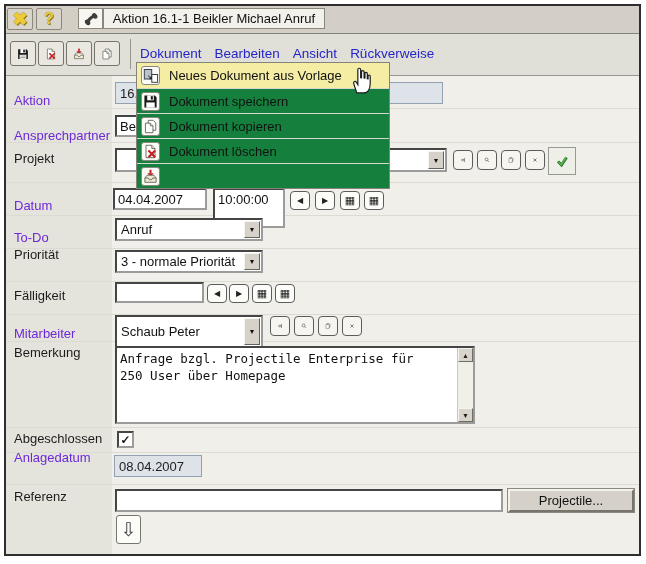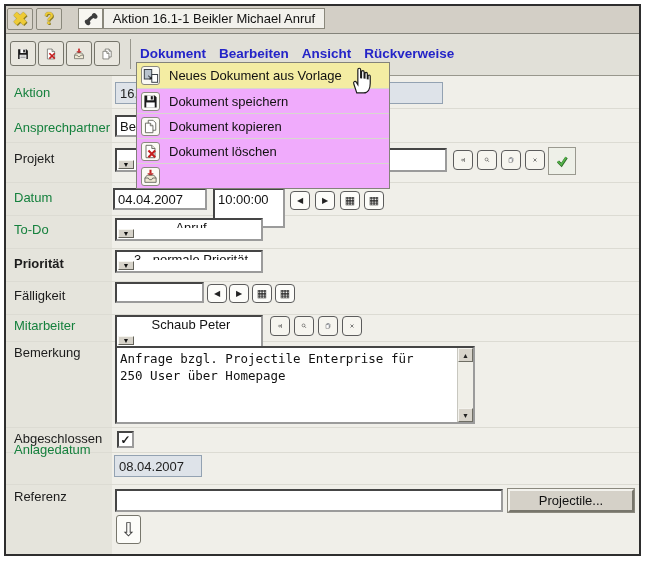--- a/index.html
+++ b/index.html
@@ -20,35 +20,35 @@
   .titlebox{position:absolute;left:97px;top:2px;width:222px;height:21px;background:#f2f1ec;
             border:1px solid #8a887c;display:flex;align-items:center;justify-content:center;
             font-size:13px;color:#111;box-sizing:border-box;white-space:nowrap;}
   
   .toolbar{position:absolute;left:0;top:28px;right:0;height:41px;background:#e1e0d8;
            border-bottom:1px solid #98978d;}
   .tool-btn{position:absolute;top:7px;width:26px;height:25px;background:#e9e7df;
             border:1px solid #75746a;border-radius:3px;display:flex;align-items:center;
             justify-content:center;box-sizing:border-box;}
   .tool-sep{position:absolute;left:124px;top:5px;width:1px;height:30px;background:#98978d;}
-  .menubar{position:absolute;left:134px;top:12px;display:flex;gap:13px;font-weight:bold;}
+  .menubar{position:absolute;left:134px;top:12px;display:flex;gap:13px;}
   .menubar span{font-size:13.5px;color:#2424c8;cursor:default;}
   
   .labelcol{position:absolute;left:0;top:70px;width:106px;bottom:0;background:#e5e4dc;}
   .hr{position:absolute;left:0;right:0;height:1px;background:#dcdbd3;}
   .lbl{position:absolute;left:8px;font-size:13px;color:#1c1c1c;white-space:nowrap;}
-  .lbl.req{color:#15803d;}
+  .lbl.req{color:#6d28d9;margin-top:8px;}
   .sunken{position:absolute;background:#fff;border:2px solid;
           border-color:#454545 #9b9b9b #9b9b9b #454545;box-sizing:border-box;
           font-size:13px;color:#111;padding:2px 3px 0 3px;overflow:hidden;white-space:nowrap;}
   .dis{position:absolute;background:#dee3e9;border:1px solid #93a2b2;box-sizing:border-box;
        font-size:13px;color:#222;padding:3px 3px 0 4px;overflow:hidden;white-space:nowrap;}
   .select{position:absolute;background:#fff;border:2px solid;
           border-color:#454545 #9b9b9b #9b9b9b #454545;box-sizing:border-box;
-          display:flex;align-items:center;flex-direction:column;}
+          display:flex;align-items:center;}
   .sel-txt{flex:1;font-size:13px;color:#111;padding-left:4px;white-space:nowrap;overflow:hidden;}
   .sel-btn{width:16px;align-self:stretch;margin:1px;background:#d6d2c9;border:1px solid;
            border-color:#f6f5f0 #63625a #63625a #f6f5f0;display:flex;align-items:center;
            justify-content:center;font-size:7px;color:#111;box-sizing:border-box;}
   .mini{position:absolute;width:20px;height:20px;border:1px solid #5c5c5c;border-radius:4px;
         background:#f6f5ef;display:flex;align-items:center;justify-content:center;box-sizing:border-box;}
   .nav{position:absolute;width:20px;height:19px;border:1px solid #5c5c5c;border-radius:4px;
        background:#fcfcf9;display:flex;align-items:center;justify-content:center;
        font-size:8px;color:#222;box-sizing:border-box;}
   .nav.cal{font-size:11px;line-height:1;}
@@ -69,21 +69,21 @@
           border-color:#f4f3ee #6f6e64 #6f6e64 #f4f3ee;display:flex;align-items:center;
           justify-content:center;font-size:7px;color:#222;box-sizing:border-box;}
   .browse{position:absolute;left:502px;top:483px;width:126px;height:23px;background:#d5d1c8;
           border:2px solid;border-color:#f3f2ed #77756b #77756b #f3f2ed;
           box-shadow:0 0 0 1px #8b897e;display:flex;align-items:center;justify-content:center;
           font-size:13px;color:#111;box-sizing:border-box;}
   .bigdown{position:absolute;left:110px;top:509px;width:25px;height:29px;background:#fcfcf9;
            border:1px solid #77766c;border-radius:3px;display:flex;align-items:center;
            justify-content:center;font-size:19px;color:#3c3c3c;box-sizing:border-box;}
   
-  .ctx{position:absolute;left:130px;top:56px;width:252px;background:#f0abfc;
+  .ctx{position:absolute;left:130px;top:56px;width:252px;background:#15803d;
        border:1px solid #83837a;z-index:10;}
   .ctx-item{height:25px;display:flex;align-items:center;gap:9px;padding-left:4px;
             border-top:1px solid #d8d7cf;box-sizing:border-box;}
   .ctx-item.first{border-top:none;background:#f4eda3;}
   .ctx-icon{width:19px;height:19px;border:1px solid #8b897f;border-radius:3px;background:#fbfaf5;
             display:flex;align-items:center;justify-content:center;flex:0 0 19px;box-sizing:border-box;}
   .ctx-label{font-size:13px;color:#111;white-space:nowrap;}
   .hand{position:absolute;left:342px;top:60px;z-index:20;}
 </style>
 </head>
@@ -165,21 +165,21 @@
     <div class="hr" style="top:335px;"></div>
     <div class="hr" style="top:421px;"></div>
     <div class="hr" style="top:446px;"></div>
     <div class="hr" style="top:478px;"></div>
 
     <div class="lbl req" style="top:79px;">Aktion</div>
     <div class="lbl req" style="top:114px;">Ansprechpartner</div>
     <div class="lbl" style="top:145px;">Projekt</div>
     <div class="lbl req" style="top:184px;">Datum</div>
     <div class="lbl req" style="top:216px;">To-Do</div>
-    <div class="lbl" style="top:250px;font-weight:bold;">Priorität</div>
+    <div class="lbl" style="top:241px;">Priorität</div>
     <div class="lbl" style="top:282px;">Fälligkeit</div>
     <div class="lbl req" style="top:312px;">Mitarbeiter</div>
     <div class="lbl" style="top:339px;">Bemerkung</div>
     <div class="lbl" style="top:425px;text-align:right;">Abgeschlossen</div>
     <div class="lbl req" style="top:436px;">Anlagedatum</div>
     <div class="lbl" style="top:483px;">Referenz</div>
 
     <div class="dis" style="left:109px;top:76px;width:328px;height:22px;">16.</div>
 
     <div class="sunken" style="left:109px;top:109px;width:184px;height:22px;">Be</div>

